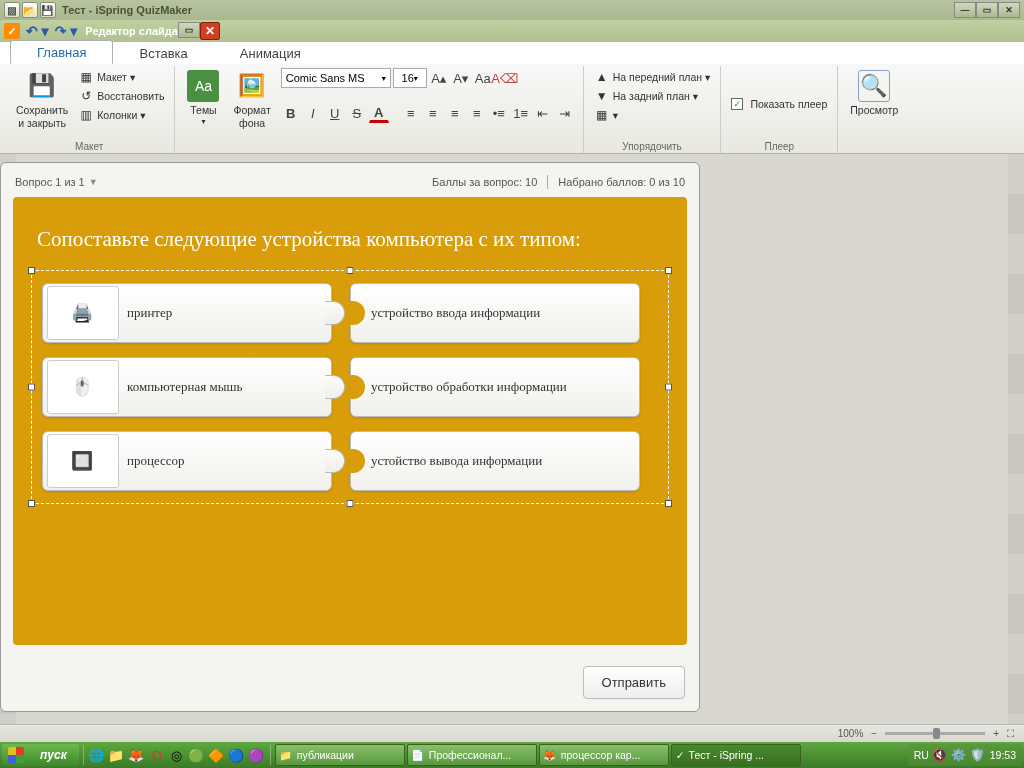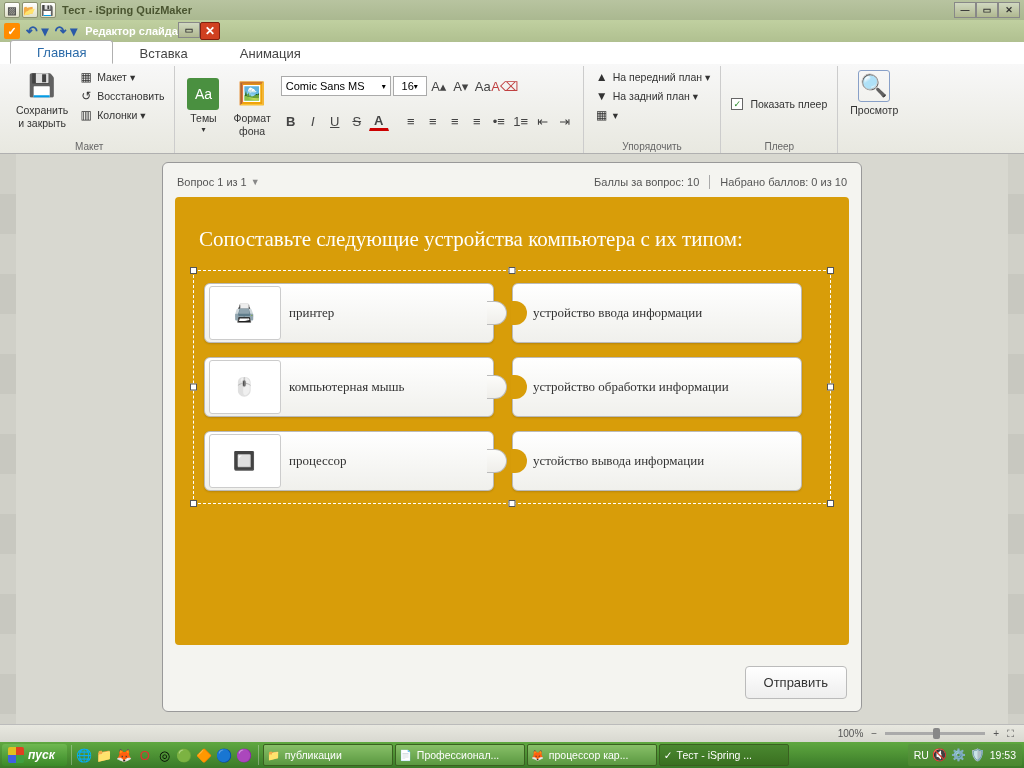--- a/index.html
+++ b/index.html
@@ -33,21 +33,21 @@
 .small-btn-col { display: flex; flex-direction: column; gap: 1px; }
 .small-btn { display: flex; align-items: center; gap: 3px; font-size: 10.5px; color: #333; padding: 1px 2px; white-space:nowrap; cursor:pointer;}
 .small-btn .ico { width: 16px; height: 16px; display:flex;align-items:center;justify-content:center;font-size:12px;}
 .mini-ico { width: 20px; height: 20px; display:flex;align-items:center;justify-content:center;font-size:13px;border:1px solid transparent; cursor:pointer; color:#444;}
 .font-row { display:flex; align-items:center; gap:2px; }
 .font-name { width: 110px; height: 20px; border: 1px solid #aaa; background:#fff; font-size:11px; padding:0 4px; display:flex;align-items:center;justify-content:space-between;}
 .font-size { width: 34px; height: 20px; border: 1px solid #aaa; background:#fff; font-size:11px; padding:0 4px; display:flex;align-items:center;justify-content:center;}
 .checkbox { width:12px;height:12px;border:1px solid #666;background:#fff;display:inline-flex;align-items:center;justify-content:center;font-size:9px;color:#2a8a2a;margin-right:4px;}
 
 
-.workspace { position: absolute; top: 154px; bottom: 44px; left: 0; right: 0; background: #d8d8d0; display: flex; justify-content: center; overflow: hidden; }
+.workspace { position: absolute; top: 154px; bottom: 44px; left: 0; right: 0; background: #d8d8d0; display: flex; justify-content: flex-start; overflow: hidden; }
 .workspace::before, .workspace::after { content: ''; position: absolute; top: 0; bottom: 0; width: 16px; background: repeating-linear-gradient(#d0d0c8,#d0d0c8 40px,#c8c8c0 40px,#c8c8c0 80px); }
 .workspace::before { left: 0; }
 .workspace::after { right: 0; }
 
 .slide-wrap { margin-top: 8px; width: 700px; height: 550px; background: #f4f4f0; border: 1px solid #999; border-radius: 6px; padding: 8px 12px; position: relative; }
 .slide-header { display:flex; align-items:center; font-size:11px; color:#555; padding: 4px 2px 8px; }
 .slide-header .left { display:flex;align-items:center;gap:4px; }
 .slide-header .sep { width:1px; height:14px; background:#aaa; margin:0 10px; }
 .slide-header .spacer { flex:1; }
 
@@ -72,21 +72,21 @@
 
 .submit-btn { position:absolute; right: 14px; bottom: 12px; background: linear-gradient(#fff,#eee); border:1px solid #bbb; border-radius:4px; padding: 8px 18px; font-size:13px; color:#333; cursor:pointer;}
 
 
 .status-bar { position:absolute; bottom:26px; left:0; right:0; height:18px; background: linear-gradient(#e8e8e0,#d8d8d0); border-top:1px solid #bbb; display:flex; align-items:center; justify-content:flex-end; padding:0 10px; font-size:10px; color:#555; gap:8px;}
 .zoom-slider { width:100px; height:3px; background:#aaa; position:relative; }
 .zoom-slider::after{content:'';position:absolute;left:48%;top:-4px;width:7px;height:11px;background:#888;border-radius:2px;}
 
 
 .taskbar { position:absolute; bottom:0; left:0; right:0; height:26px; background: linear-gradient(#5fa840,#3a7a28); display:flex; align-items:center; padding:0 2px; gap:2px;}
-.start-btn { background: linear-gradient(#6fb850,#3a8a28); color:#fff; font-weight:bold; font-style:italic; height:22px; padding:0 12px 0 6px; border-radius:3px; display:flex;align-items:center;gap:4px; font-size:12px;}
+.start-btn { background: linear-gradient(#6fb850,#3a8a28); color:#fff; font-weight:bold; font-style:italic; height:22px; padding:0 12px 0 6px; border-radius:3px; display:flex;align-items:center;gap:16px; font-size:12px;}
 .start-btn .flag { width:16px;height:16px; background:conic-gradient(#e04020 0 90deg,#40a040 90deg 180deg,#4060e0 180deg 270deg,#e0c020 270deg 360deg); border-radius:2px;}
 .ql-sep{width:1px;height:20px;background:rgba(255,255,255,0.3);margin:0 2px;}
 .ql-icon { width:18px; height:18px; display:flex;align-items:center;justify-content:center; font-size:13px; }
 .task-btn { flex:0 0 130px; height:22px; background:linear-gradient(#88c068,#5a9840); border:1px solid #3a6020; border-radius:2px; display:flex;align-items:center;gap:4px;padding:0 4px; color:#fff; font-size:10.5px; overflow:hidden; white-space:nowrap;}
 .task-btn.active { background:linear-gradient(#4a8830,#3a7020); }
 .tray { margin-left:auto; background:linear-gradient(#5a9840,#4a8830); height:22px; display:flex;align-items:center;gap:4px; padding:0 6px; border-radius:2px; color:#fff; font-size:10.5px;}
 .tray .ico{font-size:12px;}
 </style>
 </head>
 <body>
@@ -142,21 +142,21 @@
             <span>Восстановить</span>
           </div>
         <div class="small-btn"><span class="ico">▥</span><span>Колонки</span> ▾</div>
       </div>
     </div>
     <div class="ribbon-group-label">Макет</div>
   </div>
 
   <div class="ribbon-group" style="min-width:360px;">
     <div class="ribbon-group-body" style="flex-direction:column; gap:4px;">
-      <div style="display:flex;gap:6px;align-items:flex-start;margin-top:8px;">
+      <div style="display:flex;gap:6px;align-items:flex-start;">
         <div class="big-btn">
           <div class="ico" style="background:#4a9040;border-radius:3px;color:#fff;font-size:14px;">Aa</div>
           <span>Темы</span>
             <span style="font-size:8px;"> ▾</span>
         </div>
         <div class="big-btn">
           <div class="ico">🖼️</div>
           <span style="white-space:pre;">Формат
 фона</span>
         </div>

